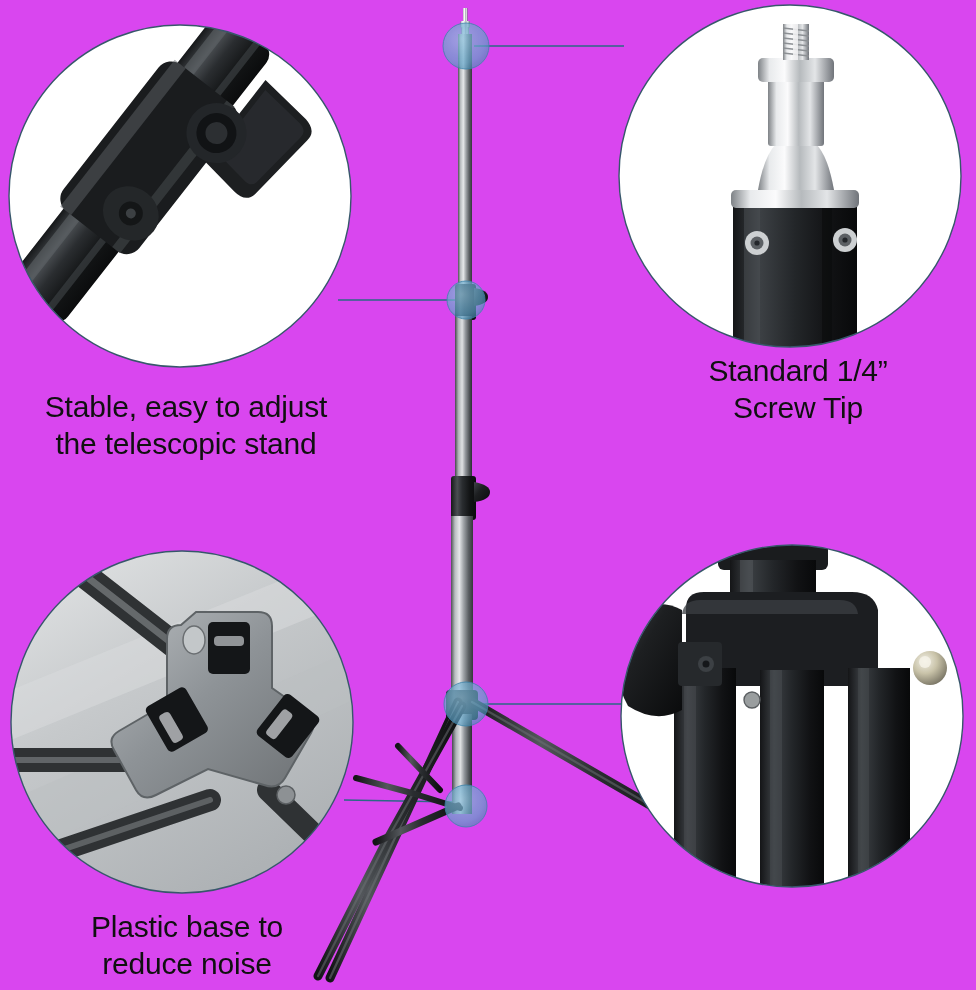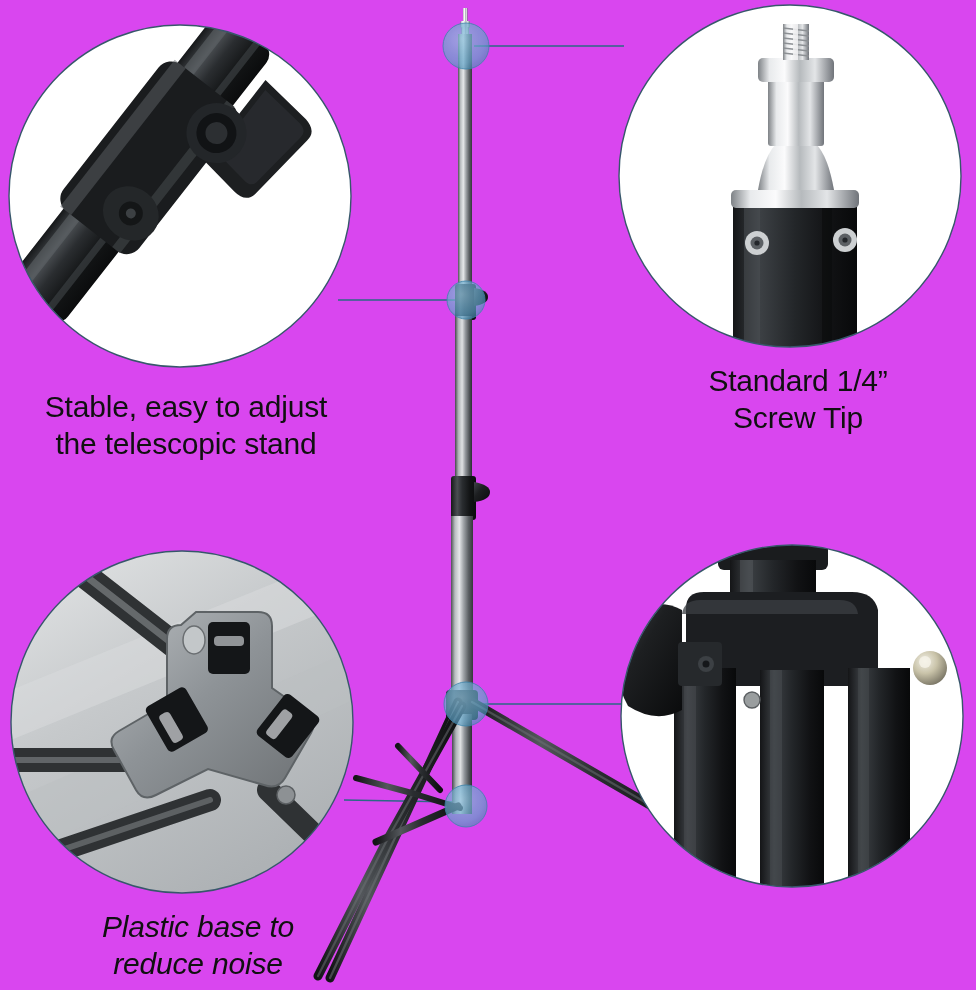--- a/index.html
+++ b/index.html
@@ -29,22 +29,22 @@
     position: absolute;
     text-align: center;
     color: #101010;
     font-size: 30px;
     line-height: 37px;
     letter-spacing: -0.2px;
     white-space: pre-line;
     font-family: "Liberation Sans", sans-serif;
   }
   #caption-top-left  { left: 8px;   top: 388px; width: 356px; }
-  #caption-top-right { left: 620px; top: 362px; width: 356px; }
-  #caption-bottom-left  { left: 23px;   top: 908px; width: 350px; font-style: italic; }
+  #caption-top-right { left: 620px; top: 352px; width: 356px; }
+  #caption-bottom-left  { left: 12px;   top: 908px; width: 350px; }
   #caption-bottom-right { left: 624px; top: 908px; width: 352px; }
 </style>
 </head>
 <body>
 
 <div id="page">
 
   <svg class="svg-root" viewBox="0 0 976 990" xmlns="http://www.w3.org/2000/svg">
     <defs>
 

